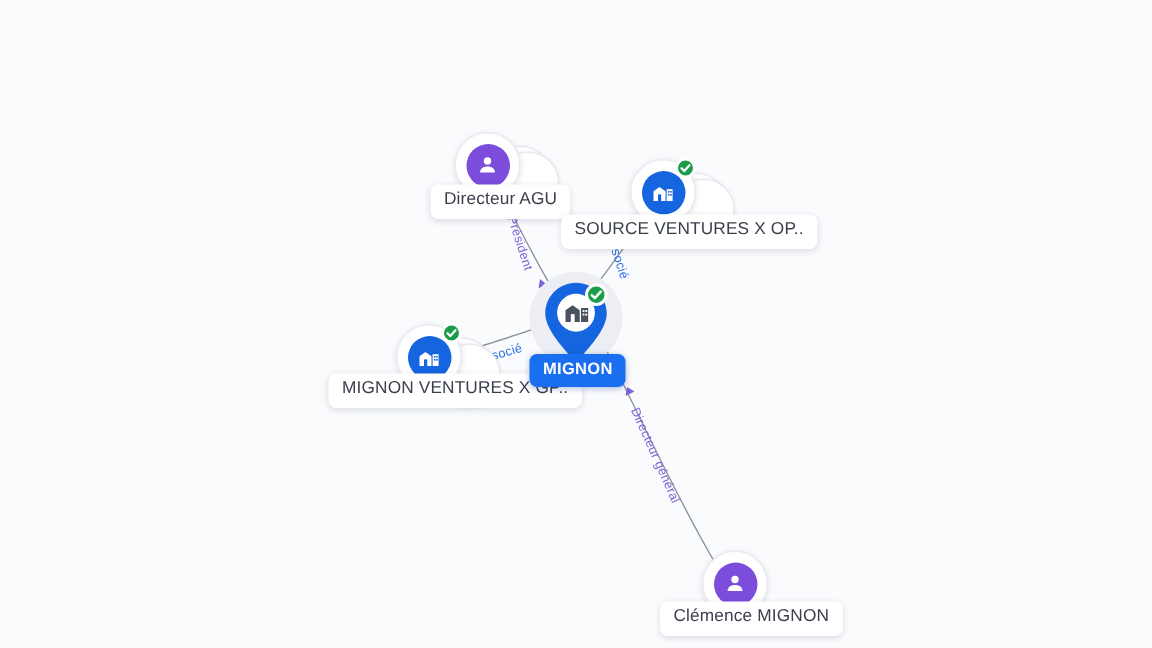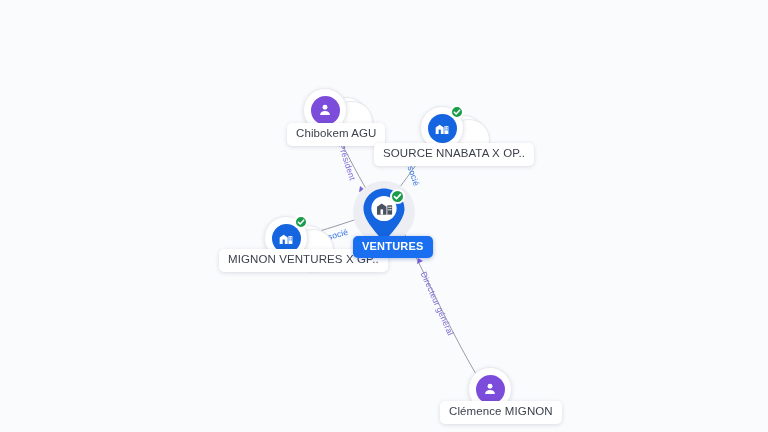--- a/index.html
+++ b/index.html
@@ -193,21 +193,21 @@
     <div class="stack s2"></div>
     <div class="disc">
       <div class="glyph person">
         <svg width="16" height="16" viewBox="0 0 24 24" fill="#ffffff">
           <circle cx="12" cy="8" r="3.7"></circle>
           <path d="M4.6 19.4c0-4 3.3-6 7.4-6s7.4 2 7.4 6z"></path>
         </svg>
       </div>
     </div>
   </div>
-  <div class="label" style="left:287px; top:123px;">Chibokem AGU</div>
+  <div class="label" style="left:287px; top:123px;">Directeur AGU</div>
 
   <div class="node" style="left:441px; top:127px;">
     <div class="stack s1"></div>
     <div class="stack s2"></div>
     <div class="disc">
       <div class="glyph company">
         <svg width="16" height="16" viewBox="0 0 24 24" fill="#ffffff">
           <path d="M2.5 21V11.2l6-4.2 6 4.2V21z"></path>
           <path d="M15.6 21V9.2h6V21z"></path>
           <rect x="16.9" y="11" width="1.6" height="1.6" fill="#1565e0"></rect>
@@ -217,21 +217,21 @@
           <rect x="7" y="14.4" width="3.2" height="6.6" fill="#1565e0"></rect>
         </svg>
       </div>
       <div class="badge">
         <svg width="8" height="8" viewBox="0 0 24 24" fill="none" stroke="#ffffff" stroke-width="4.5" stroke-linecap="round" stroke-linejoin="round">
           <polyline points="4,12.5 9.5,18 20,6.5"></polyline>
         </svg>
       </div>
     </div>
   </div>
-  <div class="label" style="left:374px; top:143px;">SOURCE NNABATA X OP..</div>
+  <div class="label" style="left:374px; top:143px;">SOURCE VENTURES X OP..</div>
 
   <div class="node" style="left:285px; top:237px;">
     <div class="stack s1"></div>
     <div class="stack s2"></div>
     <div class="disc">
       <div class="glyph company">
         <svg width="16" height="16" viewBox="0 0 24 24" fill="#ffffff">
           <path d="M2.5 21V11.2l6-4.2 6 4.2V21z"></path>
           <path d="M15.6 21V9.2h6V21z"></path>
           <rect x="16.9" y="11" width="1.6" height="1.6" fill="#1565e0"></rect>
@@ -281,15 +281,15 @@
           <rect x="7" y="14.4" width="3.2" height="6.6" fill="#ffffff"></rect>
         </svg>
       </div>
       <div class="pin-badge">
         <svg width="9" height="9" viewBox="0 0 24 24" fill="none" stroke="#ffffff" stroke-width="4.5" stroke-linecap="round" stroke-linejoin="round">
           <polyline points="4,12.5 9.5,18 20,6.5"></polyline>
         </svg>
       </div>
     </div>
   </div>
-  <div class="label primary" style="left:353px; top:236px;">VENTURES</div>
+  <div class="label primary" style="left:353px; top:236px;">MIGNON</div>
 
 </div>
 
 </body></html>

